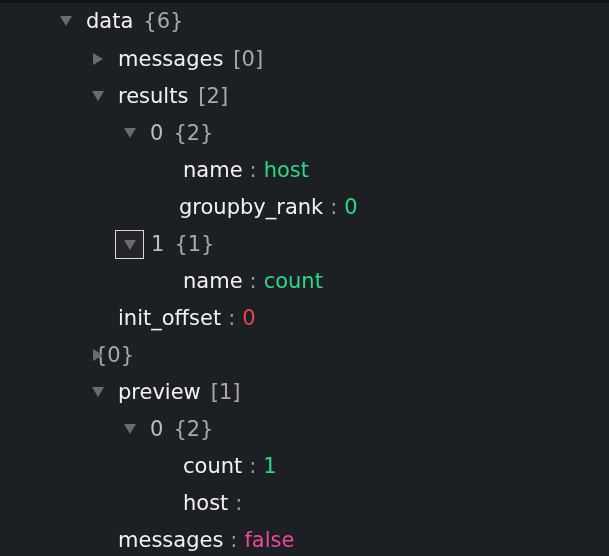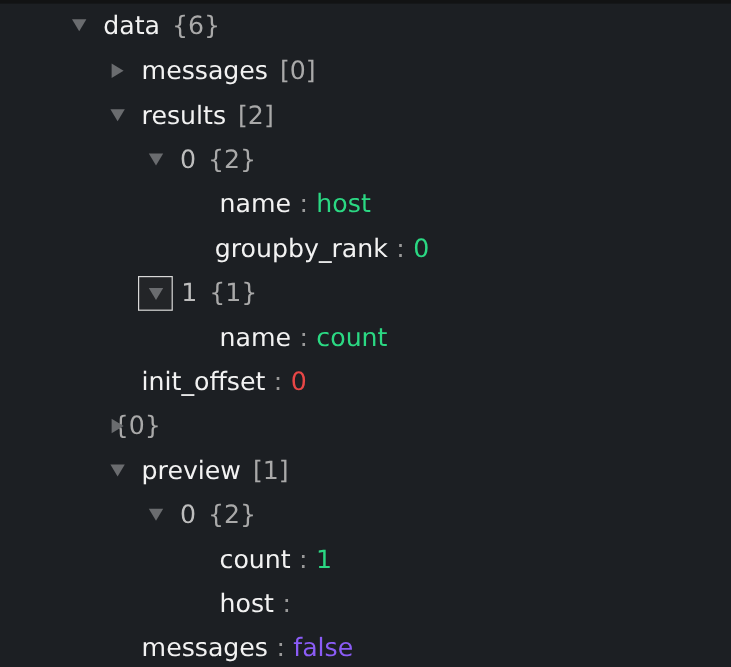--- a/index.html
+++ b/index.html
@@ -16,21 +16,21 @@
     .tri-right { border-top: 6px solid transparent; border-bottom: 6px solid transparent; border-left: 10px solid #6a6c6f; }
     .toggle { position: absolute; display: flex; align-items: center; justify-content: center; width: 28px; height: 28px; top: -2px; cursor: pointer; }
     .toggle.focused { border: 1.5px solid #d8d8d8; box-sizing: border-box; width: 29px; height: 29px; background: #232528; }
     .key { color: #f2f2f2; }
     .idx { color: #bdbdbd; }
     .count { color: #a9a9a9; margin-left: 10px; }
     .colon { color: #9a9a9a; margin: 0 7px; }
     .str { color: #2bd883; }
     .num-green { color: #2bd883; }
     .num-red { color: #e84646; }
-    .bool { color: #8b5cf6; }
+    .bool { color: #ec4899; }
   </style>
 </head>
 <body>
 
 <div class="topbar"></div>
 
 <div>
 
   <div class="row" style="left:52px; top:9px;">
     <span class="toggle" style="left:0;">

